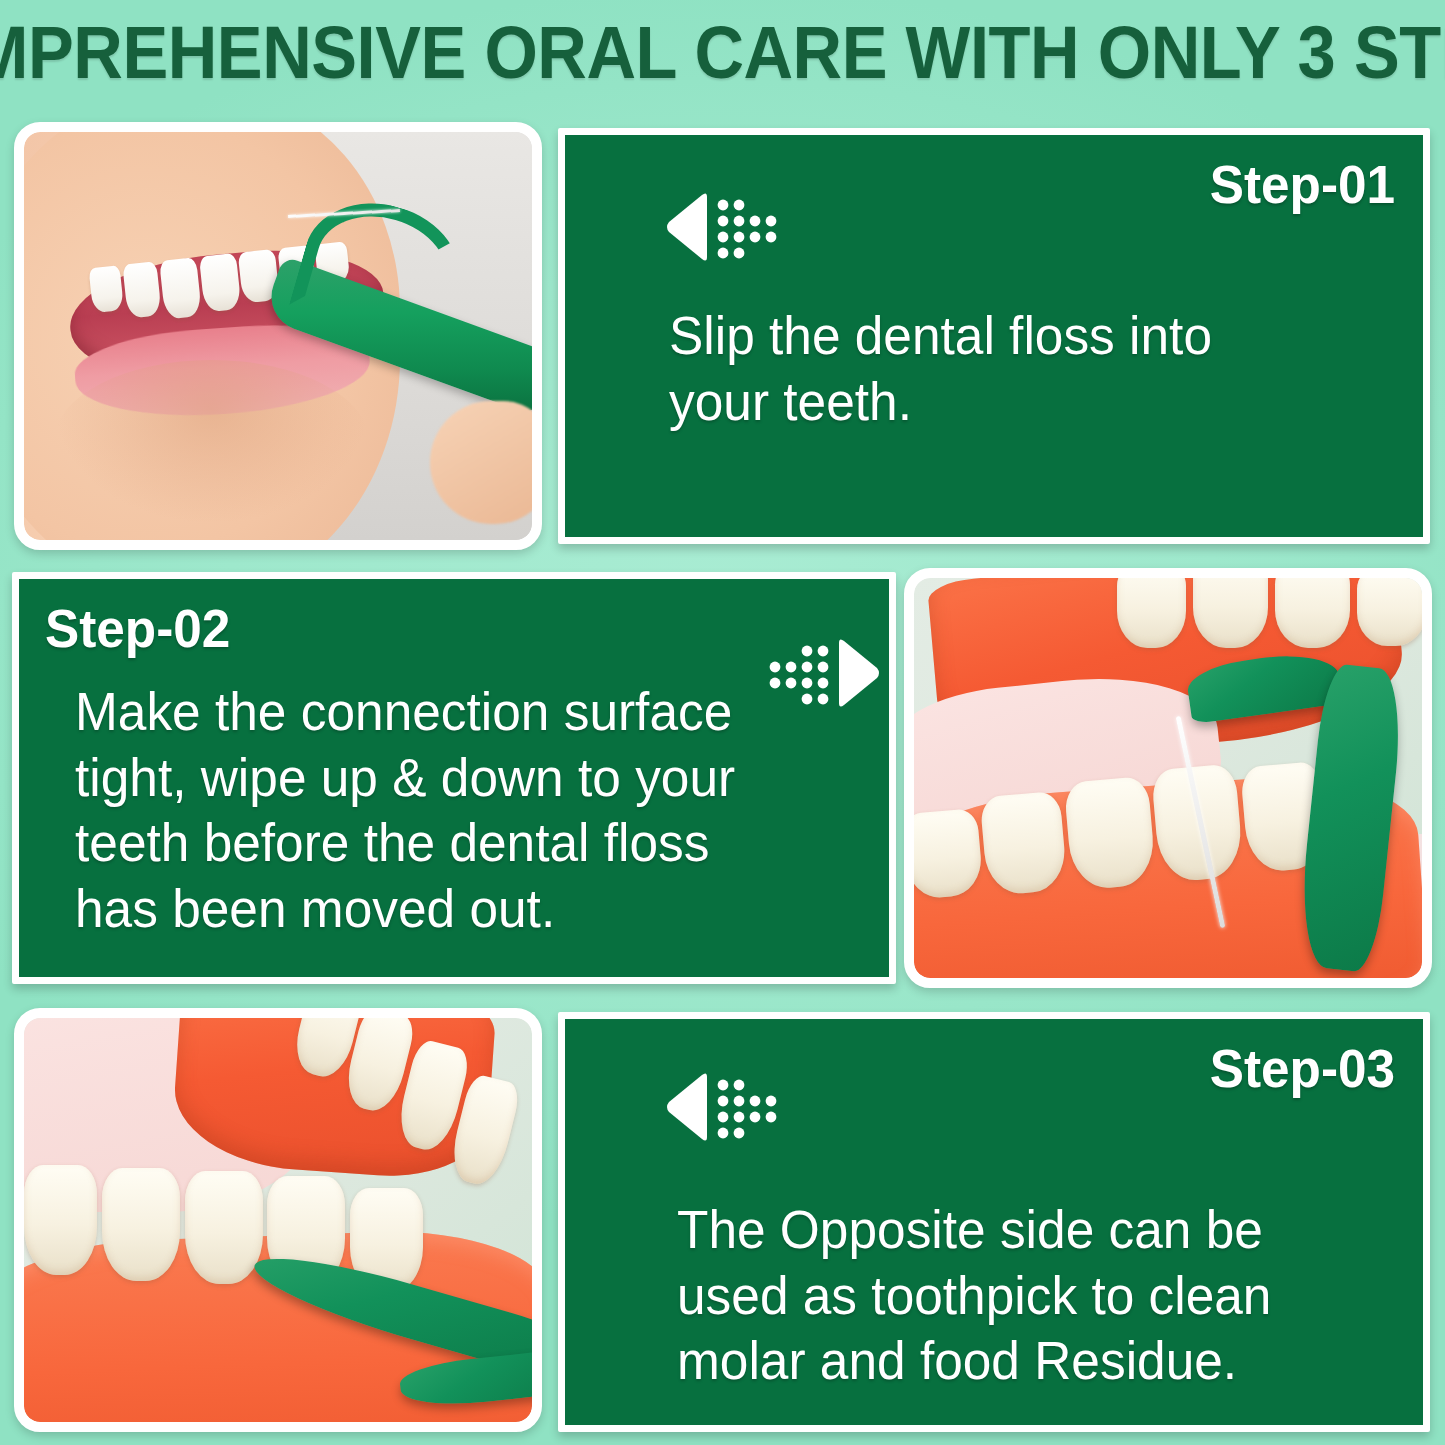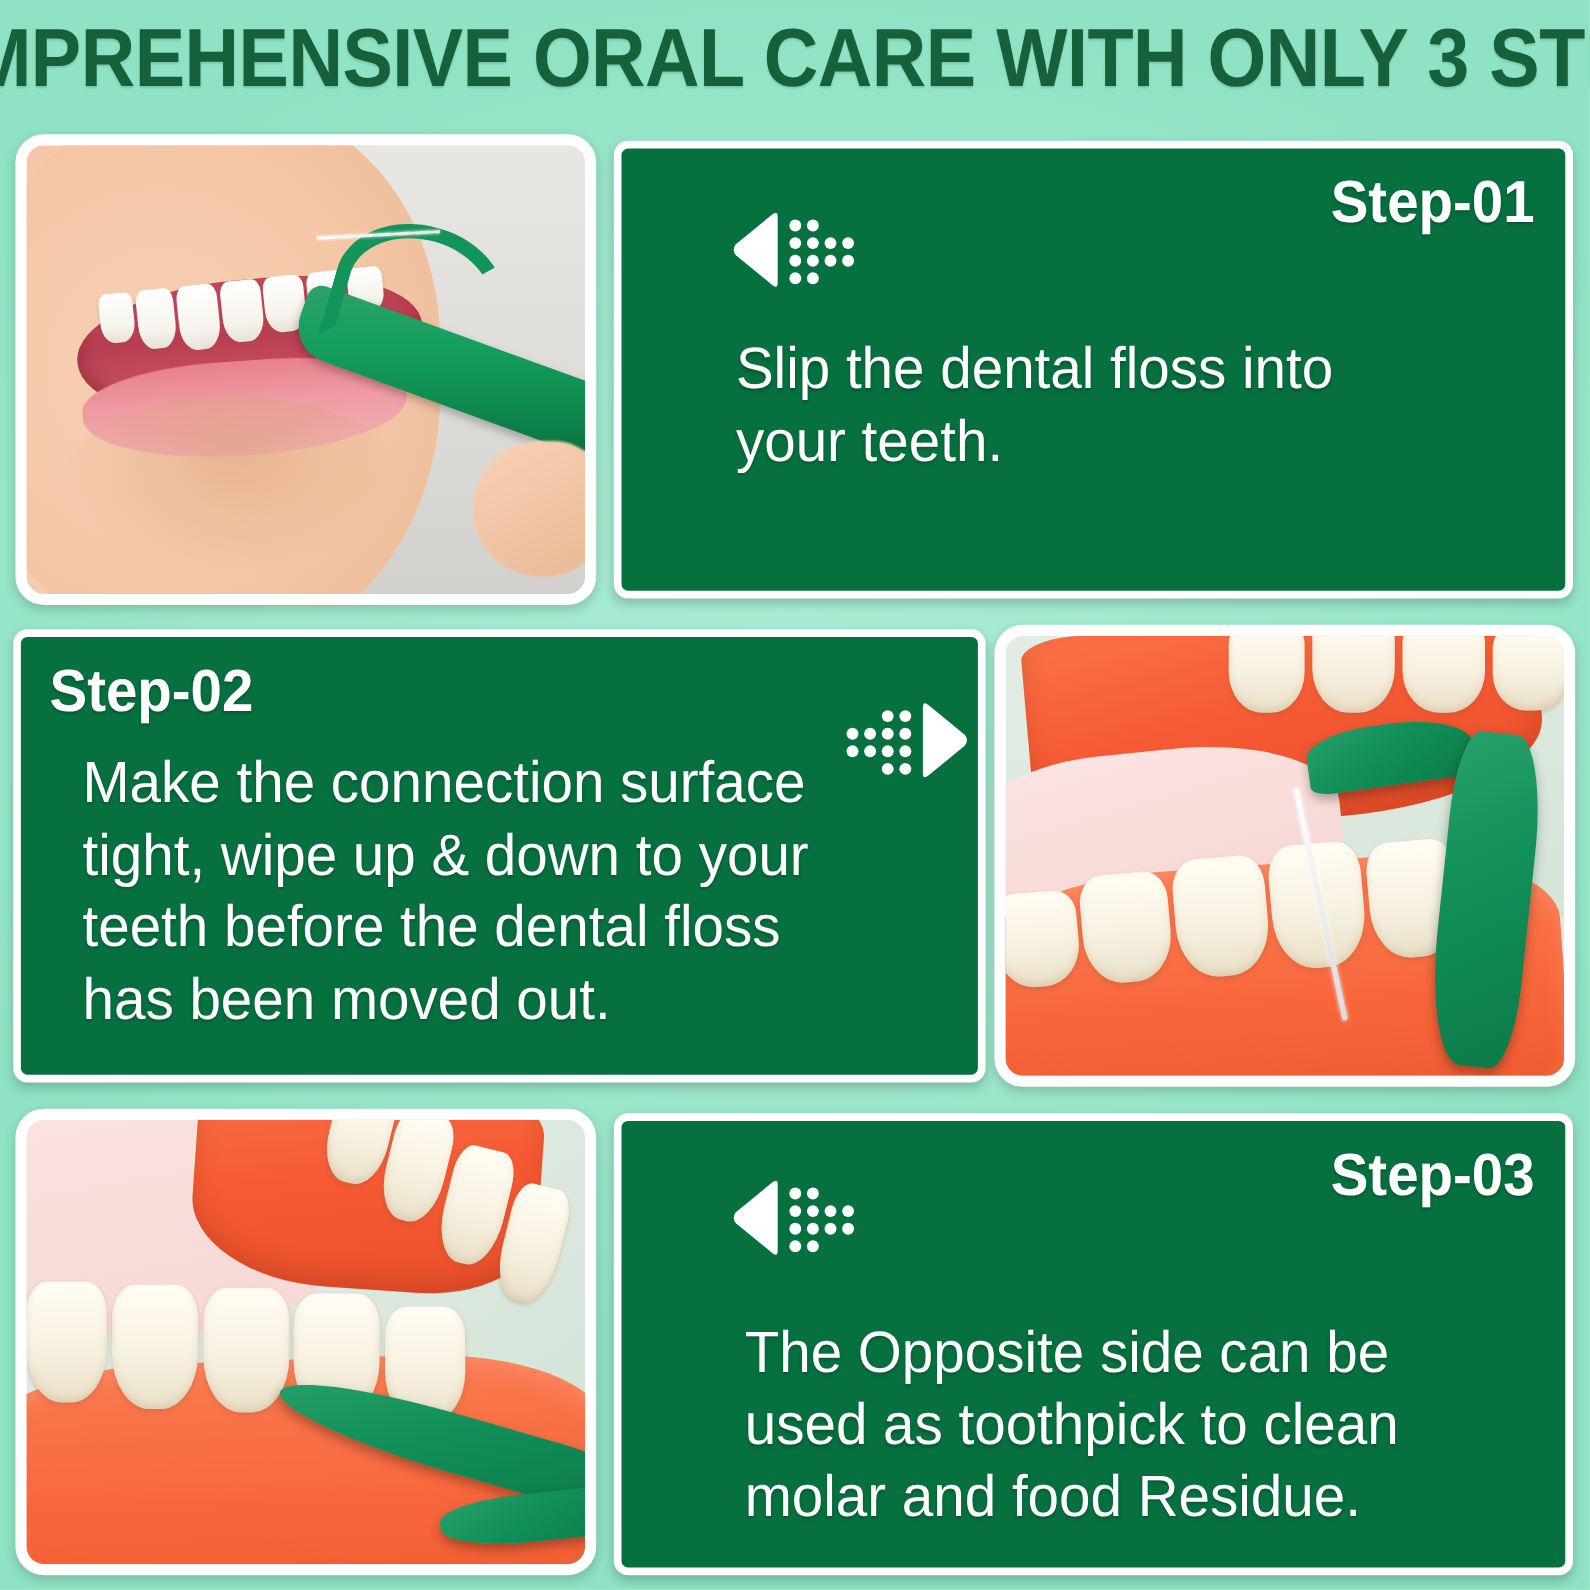--- a/index.html
+++ b/index.html
@@ -61,21 +61,21 @@
   }
   .photo-inner {
     position: absolute;
     inset: 0;
     border-radius: 16px;
     overflow: hidden;
   }
   .green-panel {
     background: #07703f;
     border: 7px solid #ffffff;
-    border-radius: 13px;
+    border-radius: 2px;
     box-shadow: 0 5px 10px rgba(0,0,0,0.20);
   }
 
   
   .step-label {
     position: absolute;
     font-family: "Liberation Sans Narrow", "Liberation Sans", "DejaVu Sans", sans-serif;
     font-weight: 700;
     font-size: 54px;
     line-height: 1;

